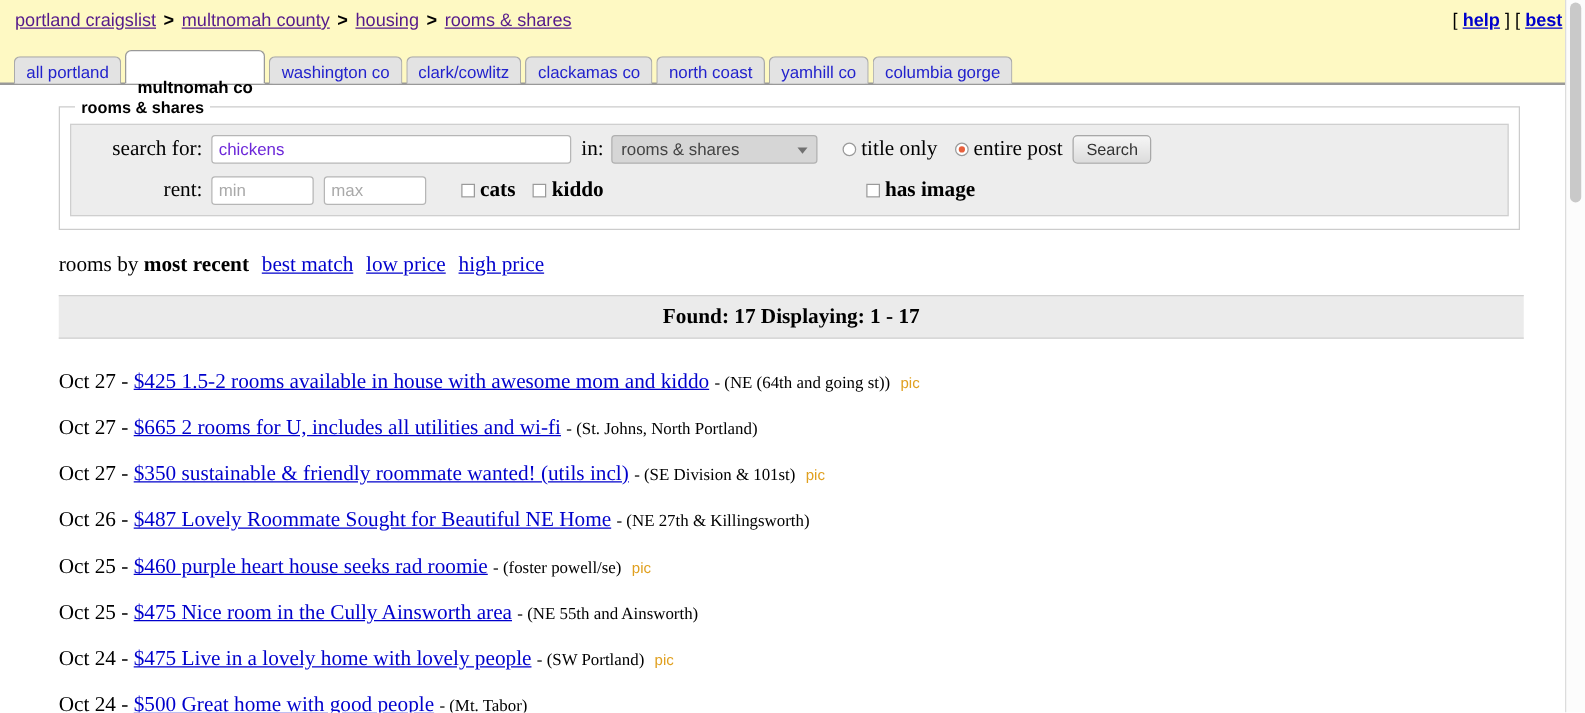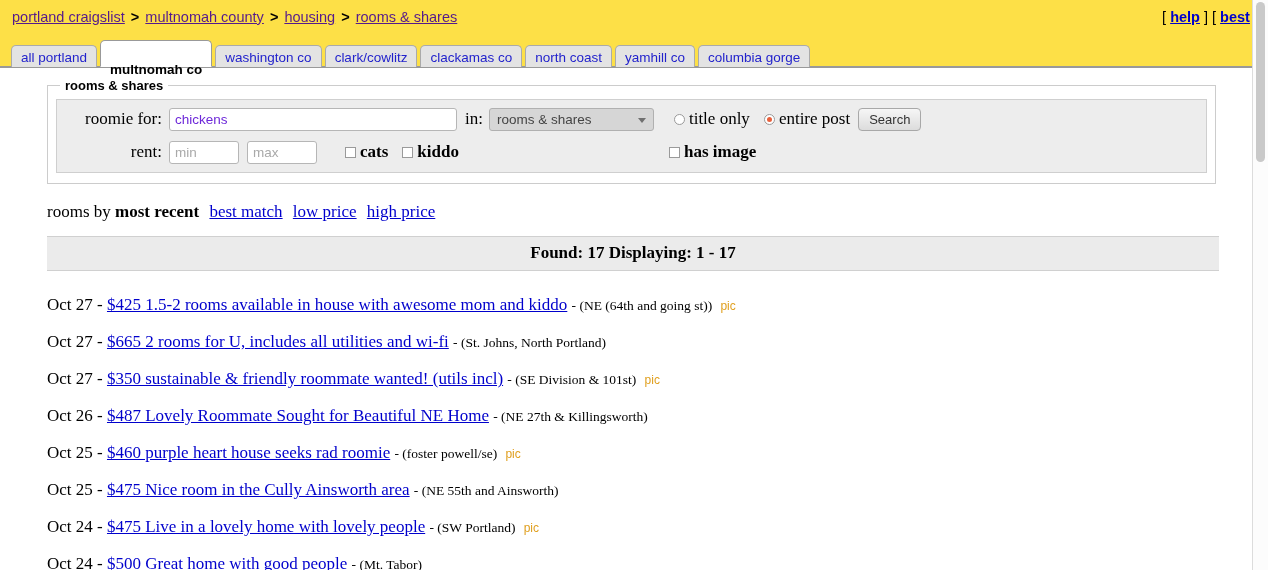--- a/index.html
+++ b/index.html
@@ -15,21 +15,21 @@
     font-size: 16px;
     color: #000;
     position: relative;
   }
 
   a { text-decoration: underline; }
 
   
   .header-bar {
     position: relative;
-    background: #fde047;
+    background: #fef9c3;
     border-bottom: 2px solid #999999;
     height: 68px;
     box-sizing: border-box;
     padding: 0;
   }
   .breadcrumb {
     position: absolute;
     left: 12px;
     top: 9px;
     font-family: "Liberation Sans", "DejaVu Sans", sans-serif;
@@ -144,21 +144,21 @@
     border: 1px solid #b6b6b6;
     border-radius: 3px;
     background: #ffffff;
     padding: 3px 5px;
     box-sizing: border-box;
     height: 23px;
     outline: none;
   }
   input.txt::placeholder { color: #a9a9a9; }
   #q { width: 288px; }
-  .rent-min, .rent-max { width: 70px; }
+  .rent-min, .rent-max { width: 82px; }
   .rent-max { margin-left: 8px; }
 
   .in-label {
     font-family: "Liberation Serif", "DejaVu Serif", serif;
     font-size: 17px;
     margin: 0 6px 0 8px;
   }
   .select-box {
     position: relative;
     width: 165px;
@@ -338,21 +338,21 @@
   </div>
 </div>
 
 <div class="search-wrap">
   <fieldset class="search-box">
     <legend class="search-legend">rooms &amp; shares</legend>
 
     <div class="inner-panel">
 
       <div class="row">
-        <span class="lbl lbl-searchfor">roomie for:</span>
+        <span class="lbl lbl-searchfor">search for:</span>
         <input id="q" class="txt" type="text" value="chickens" style="">
         <span class="in-label">in:</span>
 
         <div class="select-box">
           <span>rooms &amp; shares</span>
           <span class="select-arrow"></span>
         </div>
 
         <div class="radio-group">
           <span class="radio"></span>

